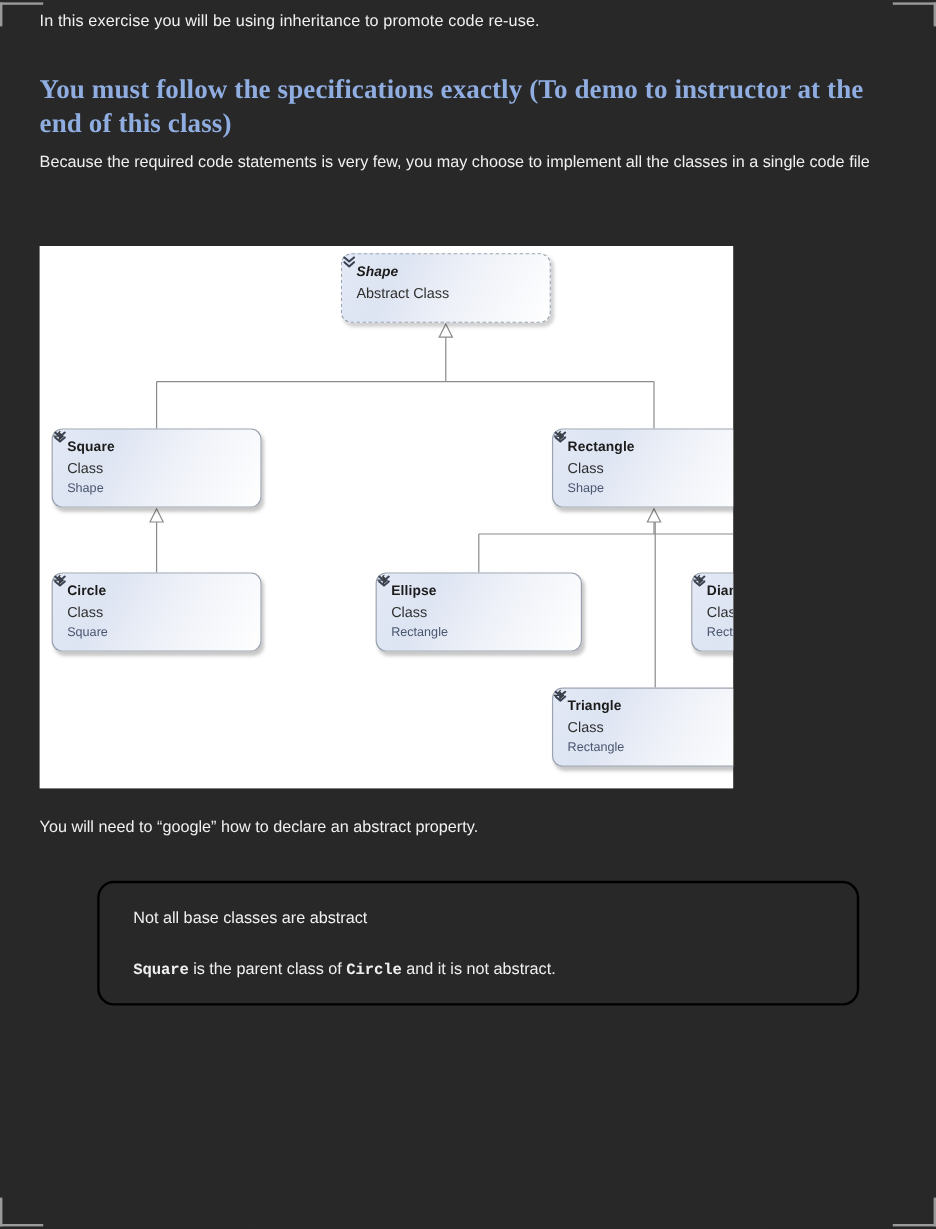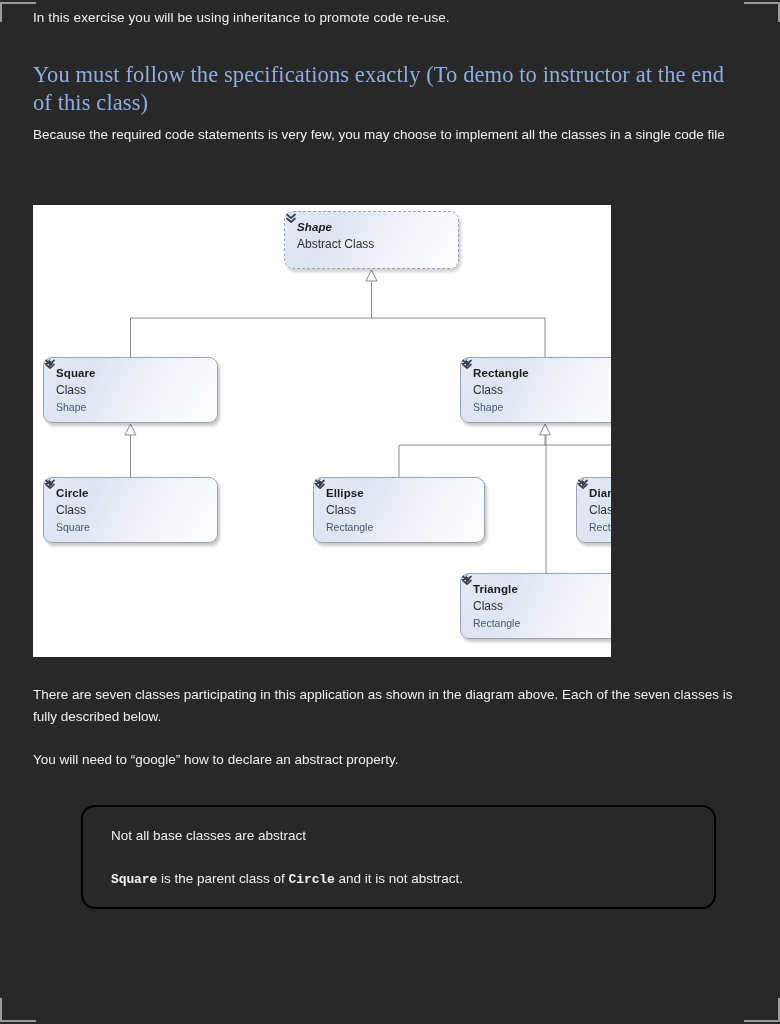--- a/index.html
+++ b/index.html
@@ -41,21 +41,21 @@
   .intro-line {
     font-size: 13.5px;
     line-height: 1.55;
     padding-top: 8px;
     letter-spacing: .1px;
   }
 
   .headline {
     color: #8fade0;
     font-family: "Liberation Serif", serif;
-    font-weight: normal;
+    font-weight: bold;
     font-size: 22.5px;
     line-height: 1.26;
     margin-top: 32px;
     margin-bottom: 6px;
     letter-spacing: .1px;
   }
 
   .body-para {
     font-size: 13.5px;
     line-height: 1.62;
@@ -283,21 +283,20 @@
             <span>Rectangle</span>
           </div>
           <svg class="chev" viewBox="0 0 12 12" fill="none" stroke="currentColor" stroke-width="1.7" stroke-linecap="round" stroke-linejoin="round">
             <polyline points="2,2.5 6,6 10,2.5"></polyline>
             <polyline points="2,6.5 6,10 10,6.5"></polyline>
           </svg>
         </div>
       </div>
   </div>
 
-  <p class="body-para after-diagram">There are seven classes participating in this application as shown in the diagram above. Each of the seven classes is fully described below.</p>
   <p class="body-para" style="margin-top:21px">You will need to “google” how to declare an abstract property.</p>
 
   <div class="callout">
     <p>Not all base classes are abstract</p>
     <div id="callout-lines">
         <p><span class="mono">Square</span><span> is the parent class of </span><span class="mono">Circle</span><span> and it is not abstract.</span></p>
       </div>
   </div>
 
 </div>

